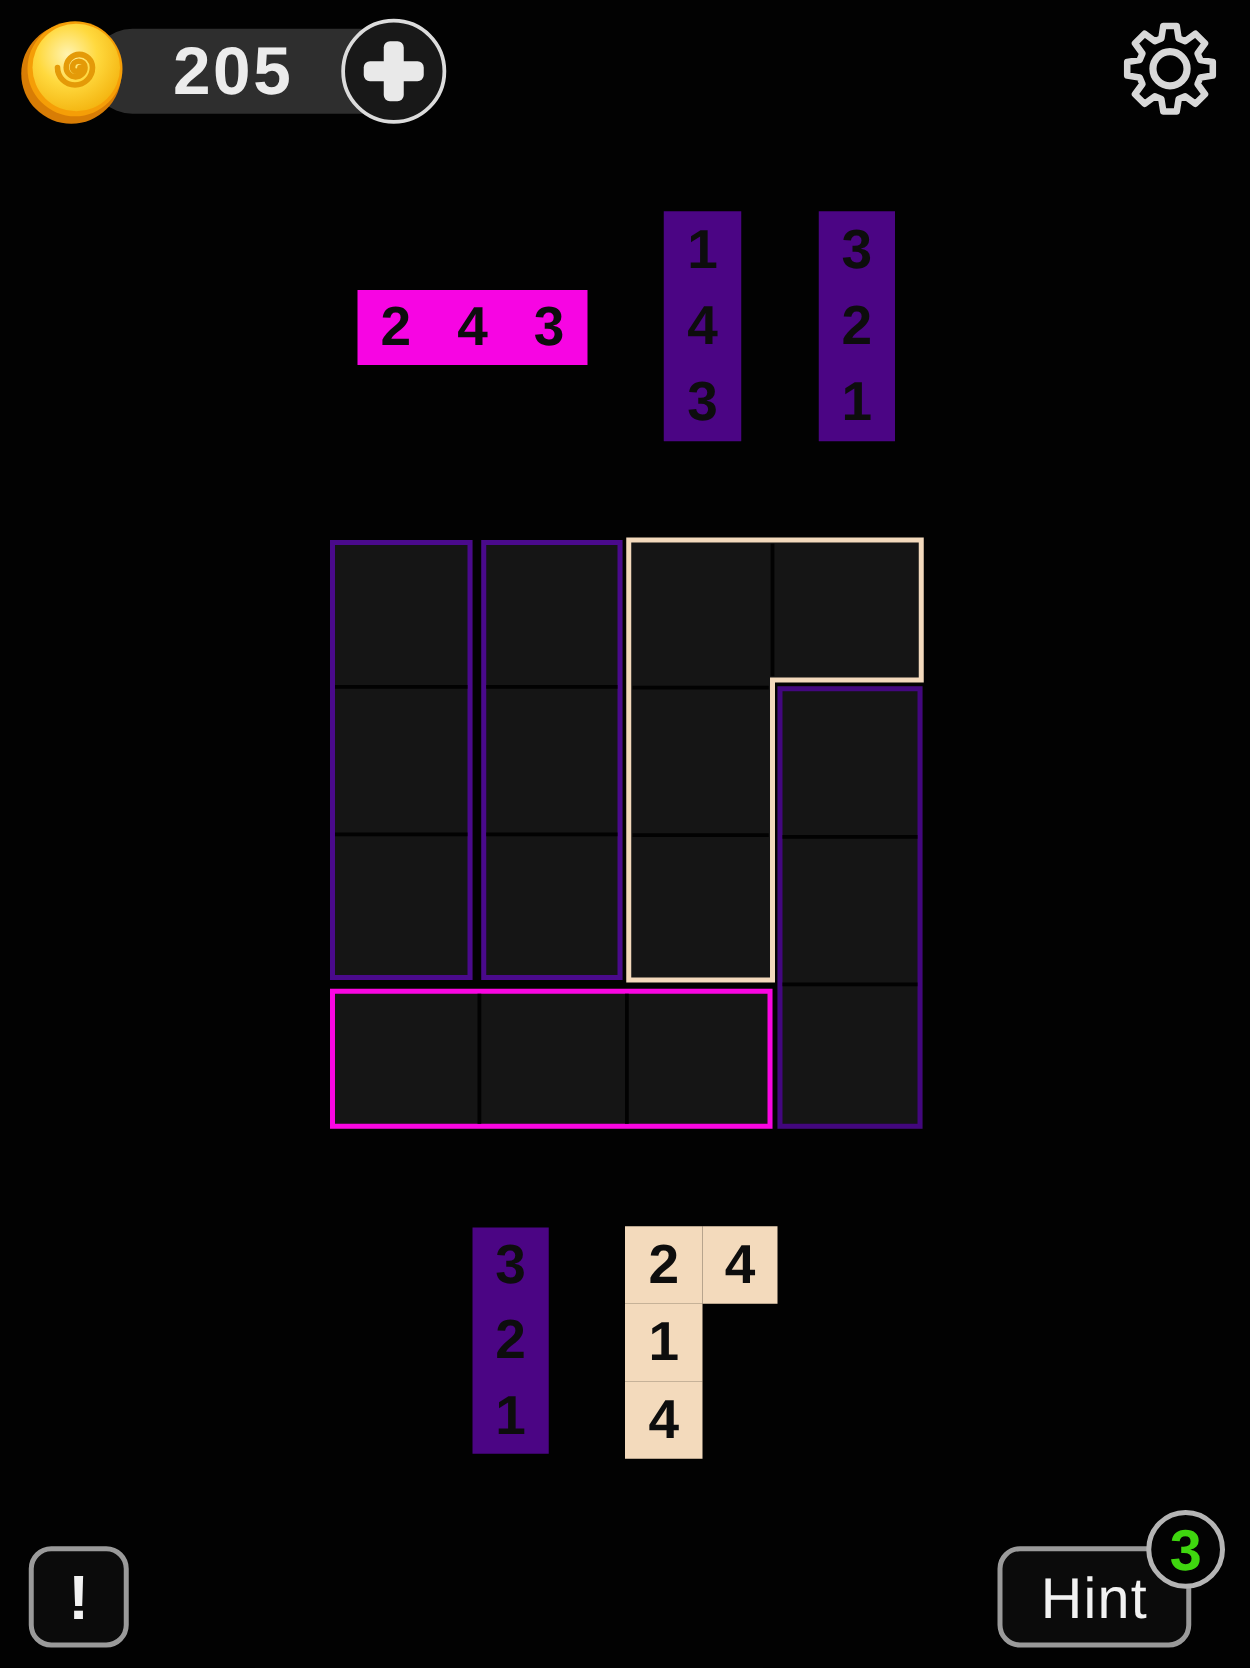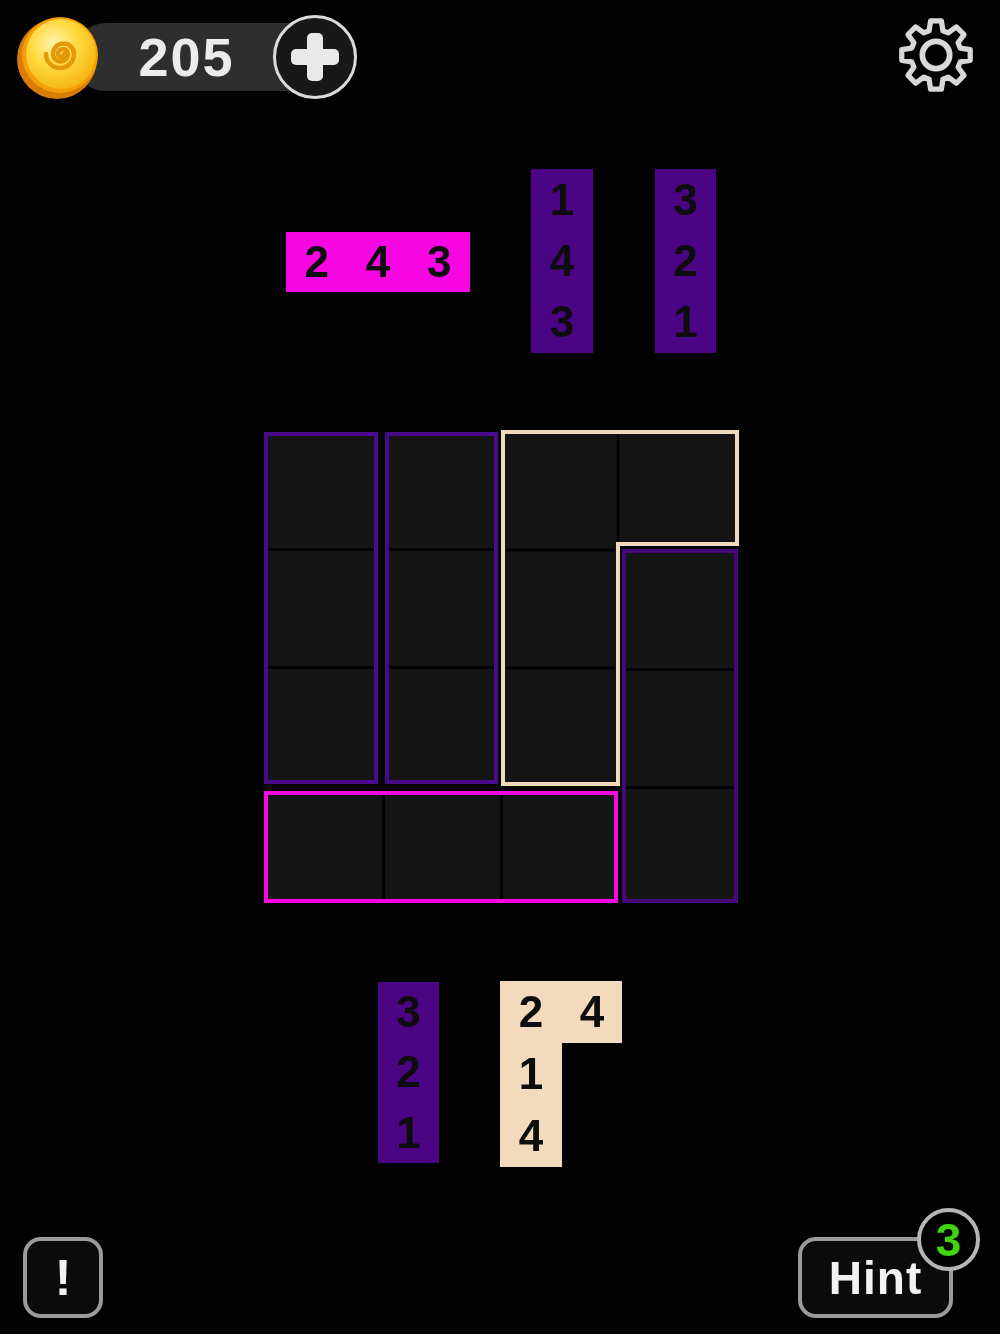--- a/index.html
+++ b/index.html
@@ -59,21 +59,21 @@
   #regC{position:absolute;left:498px;top:427px;}
 
   
   .warn-btn{position:absolute;left:23px;top:1237px;width:80px;height:81px;
     border:4px solid #9a9a9a;border-radius:18px;background:#0b0b0b;box-sizing:border-box;
     display:flex;align-items:center;justify-content:center;
     color:#f2f2f2;font-size:50px;font-weight:700;}
   .hint-btn{position:absolute;left:798px;top:1237px;width:155px;height:81px;
     border:4px solid #9a9a9a;border-radius:18px;background:#0b0b0b;box-sizing:border-box;
     display:flex;align-items:center;justify-content:center;
-    color:#f2f2f2;font-size:46px;font-weight:700;letter-spacing:1px;}
+    color:#f2f2f2;font-size:46px;font-weight:400;letter-spacing:1px;}
   .hint-badge{position:absolute;left:917px;top:1208px;width:63px;height:63px;border-radius:50%;
     border:4px solid #b5b5b5;background:#030303;box-sizing:border-box;
     display:flex;align-items:center;justify-content:center;
     color:#3fd60f;font-size:46px;font-weight:700;}
 </style>
 </head>
 <body>
 
 <div id="stage">
 

